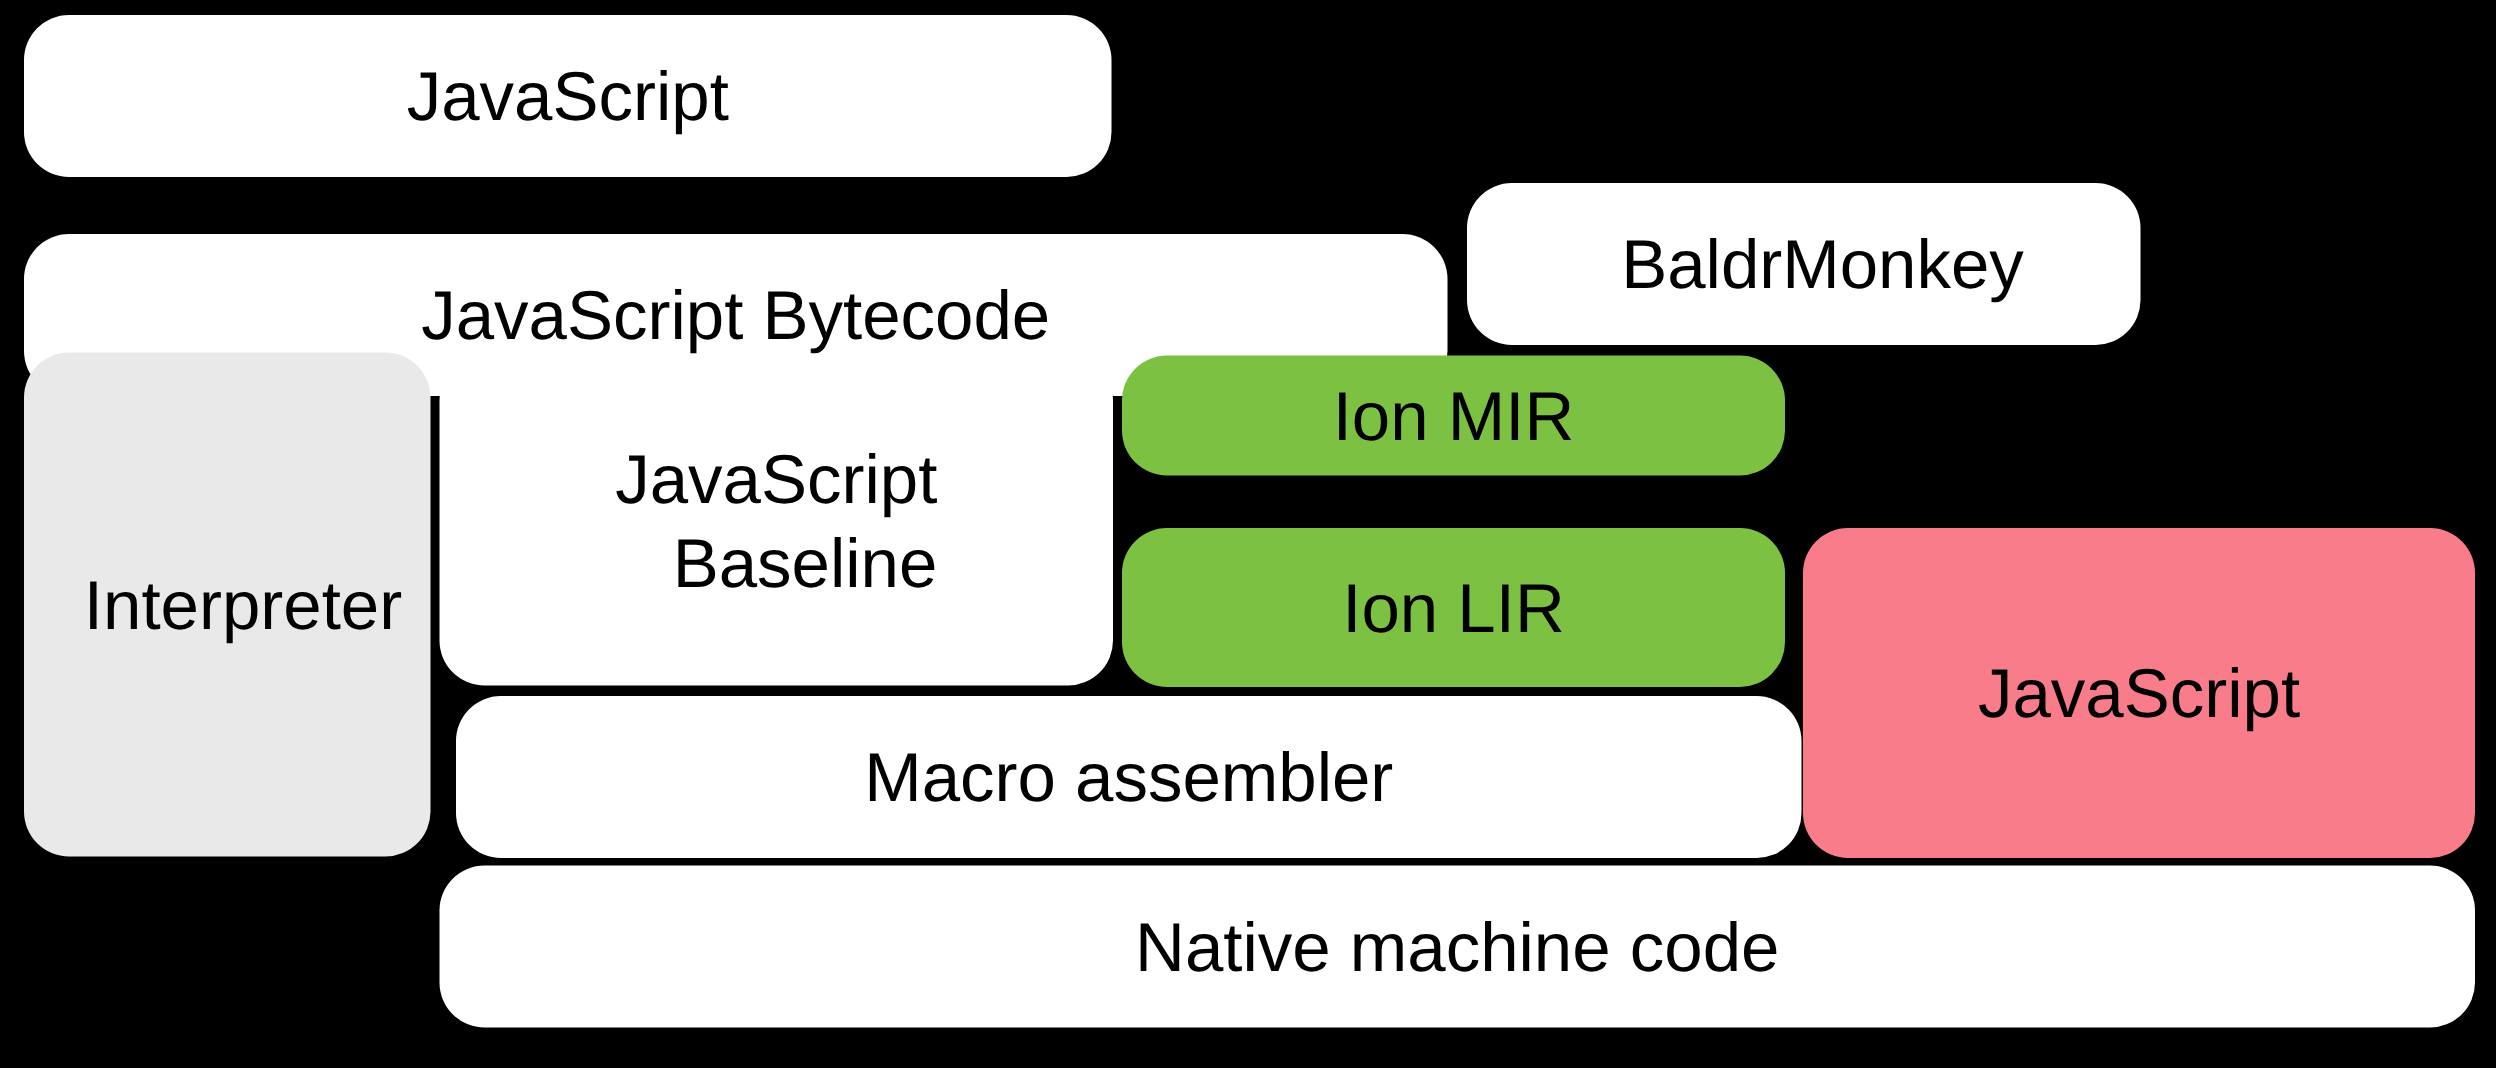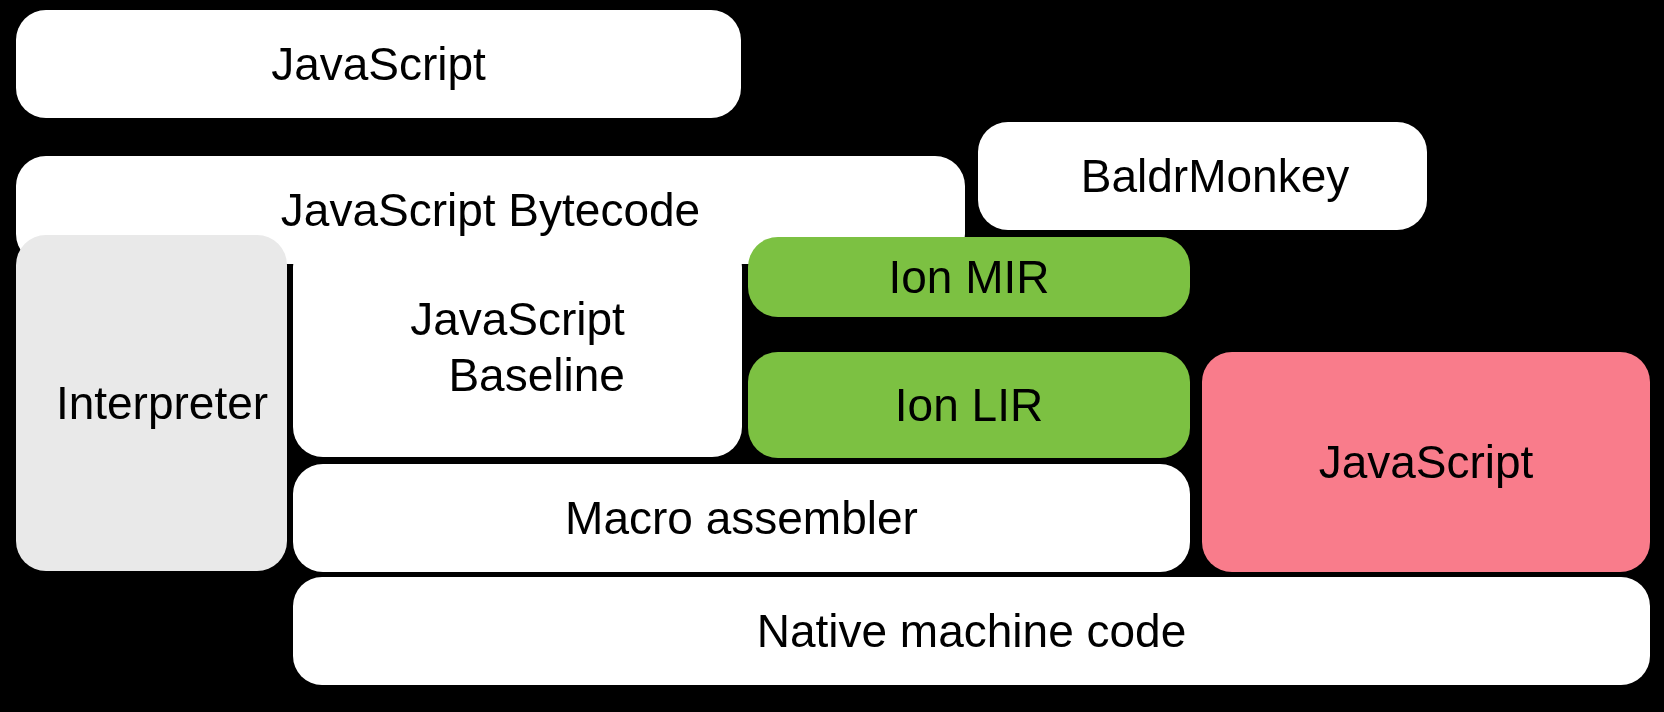--- a/index.html
+++ b/index.html
@@ -35,15 +35,15 @@
 <div class="canvas" style="background: rgb(0, 0, 0);">
     <div class="node" style="left: 16px; top: 10px; width: 725px; height: 108px; background: rgb(255, 255, 255); color: rgb(0, 0, 0);">JavaScript</div>
     <div class="node" style="left: 16px; top: 122px; width: 949px; height: 108px; background: rgb(255, 255, 255); color: rgb(0, 0, 0); margin-top: 34px;">JavaScript Bytecode</div>
     <div class="node" style="left: 978px; top: 122px; width: 449px; height: 108px; background: rgb(255, 255, 255); color: rgb(0, 0, 0); padding-left: 25px;">BaldrMonkey</div>
     <div class="node" style="left: 16px; top: 235px; width: 271px; height: 336px; background: rgb(233, 233, 233); color: rgb(0, 0, 0); padding-left: 21px;">Interpreter</div>
     <div class="node" style="left: 293px; top: 237px; width: 449px; height: 220px; background: rgb(255, 255, 255); color: rgb(0, 0, 0);">JavaScript
 Baseline</div>
     <div class="node" style="left: 748px; top: 237px; width: 442px; height: 80px; background: rgb(124, 193, 66); color: rgb(0, 0, 0);">Ion MIR</div>
     <div class="node" style="left: 748px; top: 352px; width: 442px; height: 106px; background: rgb(124, 193, 66); color: rgb(0, 0, 0);">Ion LIR</div>
     <div class="node" style="left: 1202px; top: 352px; width: 448px; height: 220px; background: rgb(249, 124, 139); color: rgb(0, 0, 0);">JavaScript</div>
-    <div class="node" style="left: 293px; top: 464px; width: 897px; height: 108px; background: rgb(255, 255, 255); color: rgb(0, 0, 0);">Macro assembler</div>
-    <div class="node" style="left: 293px; top: 577px; width: 1357px; height: 108px; background: rgb(255, 255, 255); color: rgb(0, 0, 0); border-radius: 29px;">Native machine code</div>
+    <div class="node" style="left: 304px; top: 464px; width: 897px; height: 108px; background: rgb(255, 255, 255); color: rgb(0, 0, 0);">Macro assembler</div>
+    <div class="node" style="left: 293px; top: 577px; width: 1357px; height: 108px; background: rgb(255, 255, 255); color: rgb(0, 0, 0);">Native machine code</div>
   </div>
 
 </body></html>

